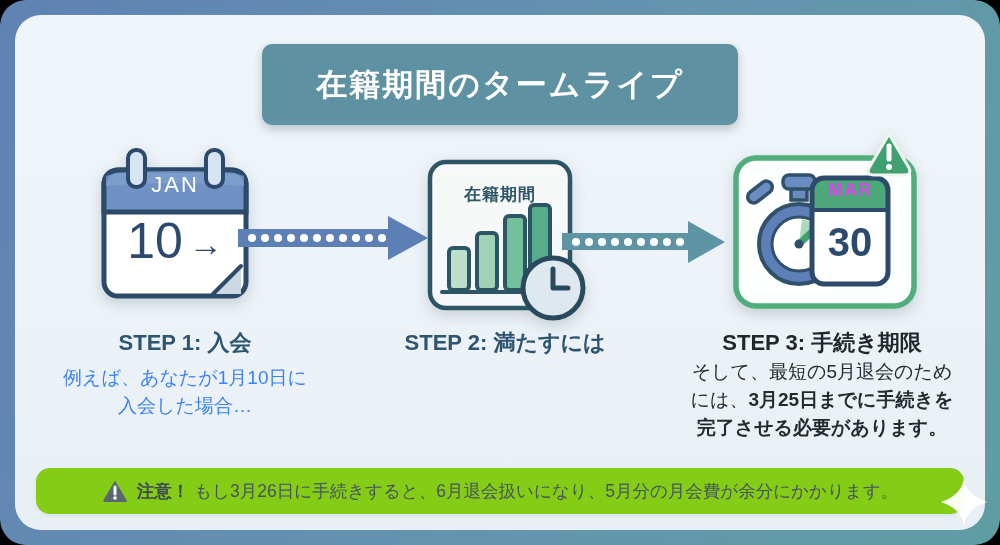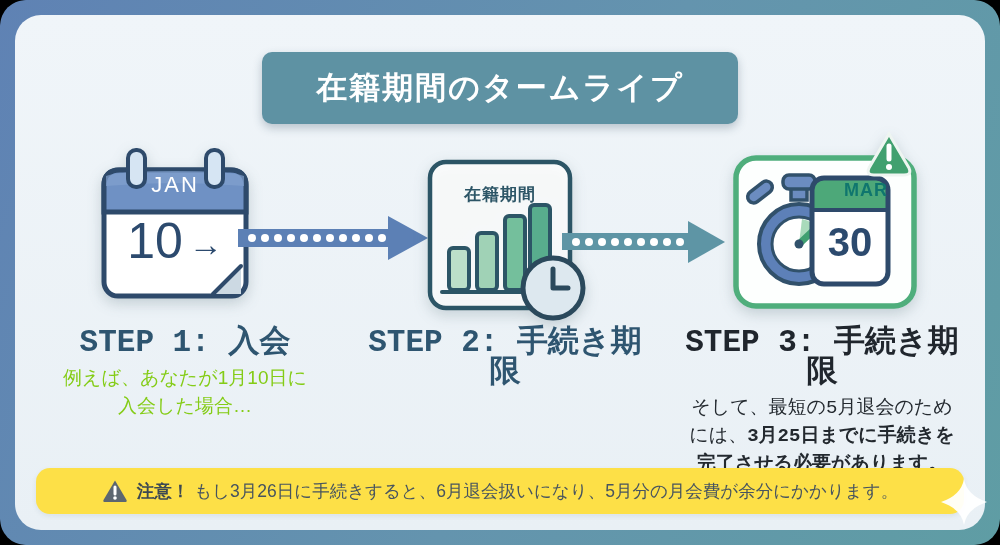--- a/index.html
+++ b/index.html
@@ -4,48 +4,48 @@
 <style>
   html,body{margin:0;padding:0;background:#000;}
   body{font-family:"Liberation Sans","DejaVu Sans",sans-serif;}
   .stage{position:relative;width:1000px;height:545px;background:#000;border-radius:26px;overflow:hidden;}
   .frame{position:absolute;inset:0;border-radius:24px;
          background:linear-gradient(115deg,#5f82b4 0%,#6494ae 55%,#5f9da4 100%);}
   .panel{position:absolute;inset:15px;border-radius:26px;
          background:linear-gradient(180deg,#f0f5f9 0%,#e9f0f5 100%);}
   .abs{position:absolute;}
 
-  .title-banner{left:262px;top:52px;width:476px;height:72px;background:#5e92a3;
+  .title-banner{left:262px;top:44px;width:476px;height:81px;background:#5e92a3;
                 border-radius:10px;display:flex;align-items:center;justify-content:center;
                 box-shadow:0 4px 10px rgba(40,70,90,.28);}
   .title-banner h1{margin:0;color:#fff;font-size:31px;font-weight:bold;letter-spacing:2px;}
 
   .cal-month{left:100px;top:172px;width:150px;text-align:center;color:#fff;
              font-size:22px;font-weight:normal;letter-spacing:2px;}
   .cal-day-row{left:104px;top:216px;width:142px;display:flex;align-items:center;justify-content:center;gap:6px;}
   .cal-day{font-size:50px;font-weight:normal;color:#2c4a6e;line-height:1;}
   .cal-arrow{font-size:34px;font-weight:bold;color:#2c4a6e;line-height:1;padding-top:6px;}
 
   .box2-label{left:430px;top:183px;width:140px;text-align:center;color:#2c5566;
               font-size:17px;font-weight:bold;letter-spacing:1px;}
 
-  .card-month{left:812px;top:180px;width:76px;text-align:right;color:#0f766e;
+  .card-month{left:812px;top:180px;width:76px;text-align:center;color:#d946ef;
               font-size:18px;font-weight:bold;letter-spacing:1px;}
   .card-day{left:812px;top:222px;width:76px;text-align:center;color:#2c4a6e;
             font-size:40px;font-weight:bold;line-height:1;}
 
   .step-text{width:300px;text-align:center;}
-  .step-heading{font-size:31px;font-weight:bold;line-height:30px;font-family:Liberation Mono, monospace;}
+  .step-heading{font-size:22px;font-weight:bold;line-height:30px;}
   .heading-teal{color:#2e5570;}
   .heading-dark{color:#20262d;}
-  .step-body{font-size:19px;line-height:28px;color:#84cc16;}
+  .step-body{font-size:19px;line-height:28px;color:#3b82f6;}
   .step-body.dark{color:#23292f;}
   .step-body b{font-weight:bold;}
 
-  .note-bar{left:36px;top:468px;width:928px;height:46px;background:#fde047;border-radius:14px;
+  .note-bar{left:36px;top:468px;width:928px;height:46px;background:#84cc16;border-radius:14px;
             display:flex;align-items:center;justify-content:center;gap:9px;
             box-shadow:0 2px 5px rgba(70,100,120,.10);}
   .note-text{font-size:17.5px;color:#47545f;}
   .note-text b{color:#3c4852;}
 
   .shadowed{filter:drop-shadow(0 5px 7px rgba(50,80,90,.22));}
 </style>
 </head>
 <body>
 
@@ -150,26 +150,26 @@
 
   <div class="abs step-text" style="left:35px;top:328px;">
     <div class="step-heading heading-teal">STEP 1: 入会</div>
     <div class="step-body" style="margin-top:6px;">
       <div>例えば、あなたが1月10日に</div>
       <div>入会した場合…</div>
     </div>
   </div>
 
   <div class="abs step-text" style="left:355px;top:328px;">
-    <div class="step-heading heading-teal">STEP 2: 手続き期限</div>
+    <div class="step-heading heading-teal">STEP 2: 満たすには</div>
   </div>
 
   <div class="abs step-text" style="left:672px;top:328px;">
     <div class="step-heading heading-dark">STEP 3: 手続き期限</div>
-    <div class="step-body dark" style="margin-top:6px;font-family:Liberation Mono, monospace;">
+    <div class="step-body dark" style="">
       <div>そして、最短の5月退会のため</div>
       <div>
         <span>には、</span><b>3月25日までに手続きを</b>
       </div>
       <div>
         <b>完了させる必要があります。</b>
       </div>
     </div>
   </div>
 

